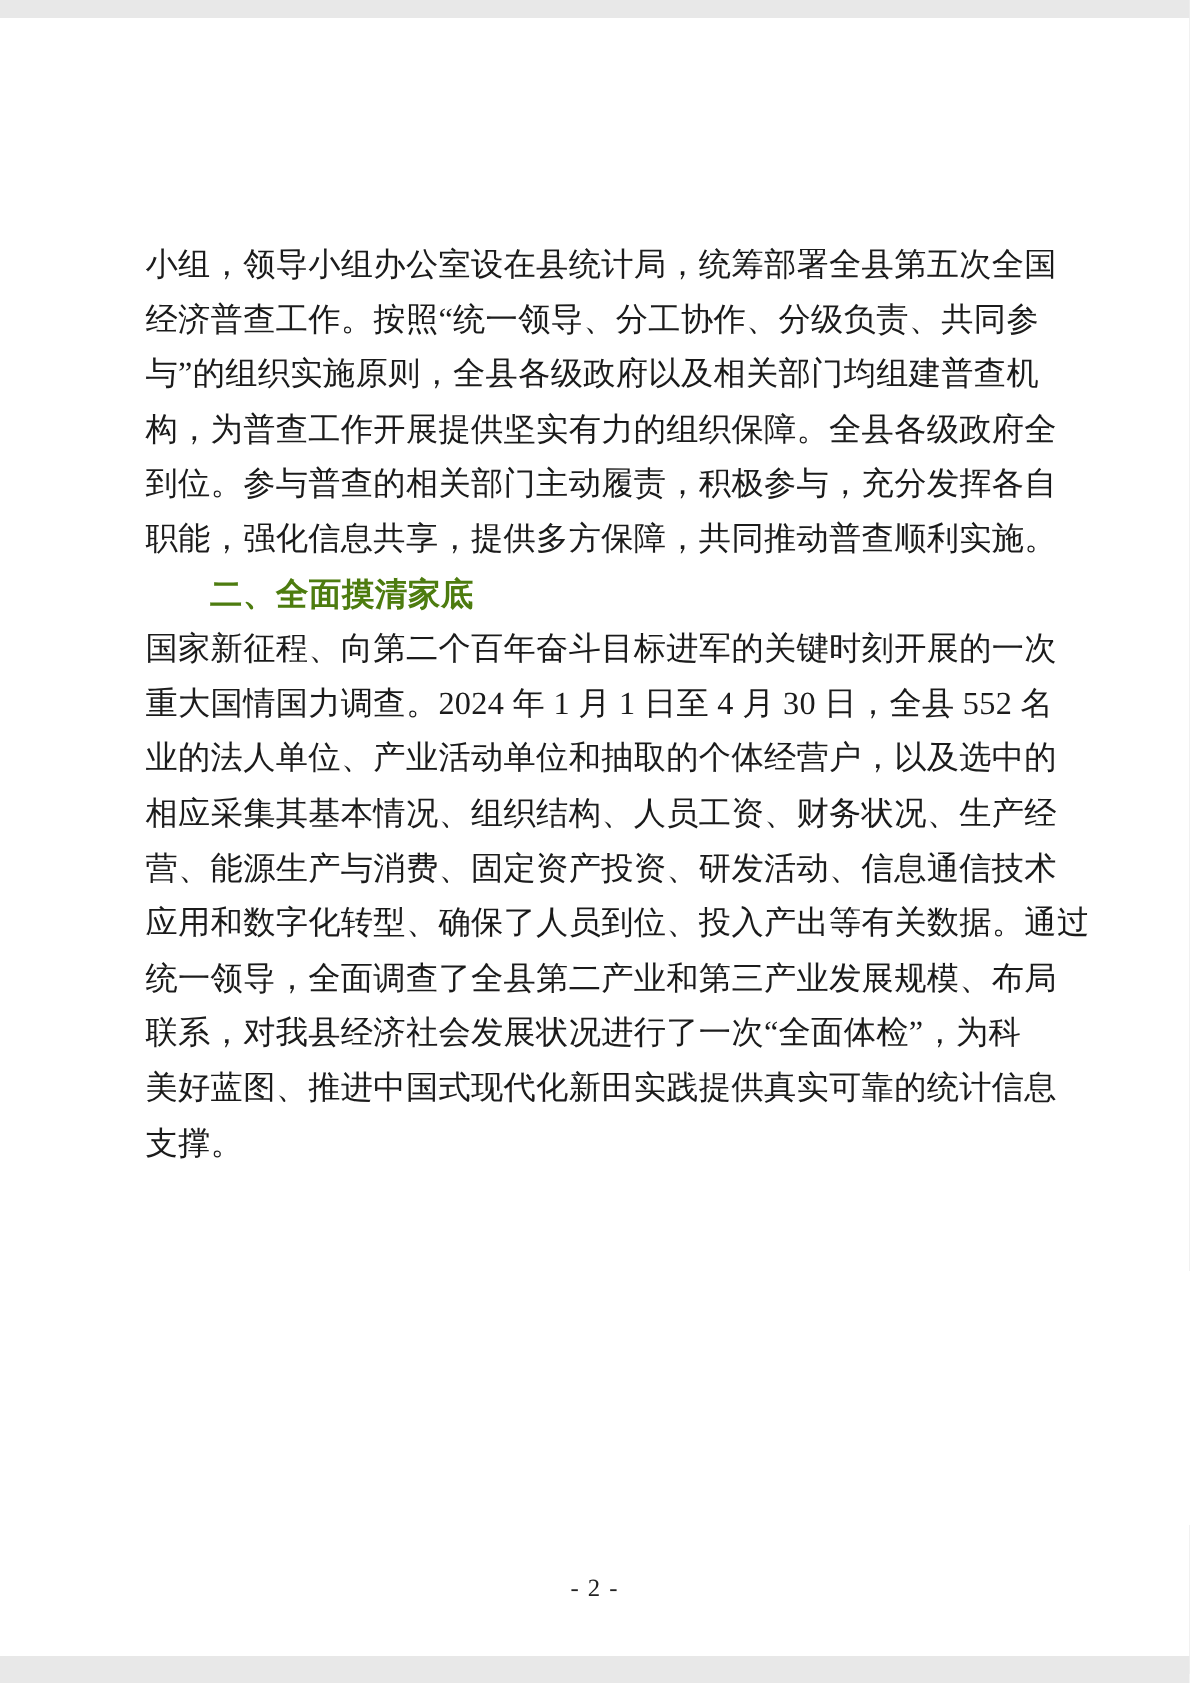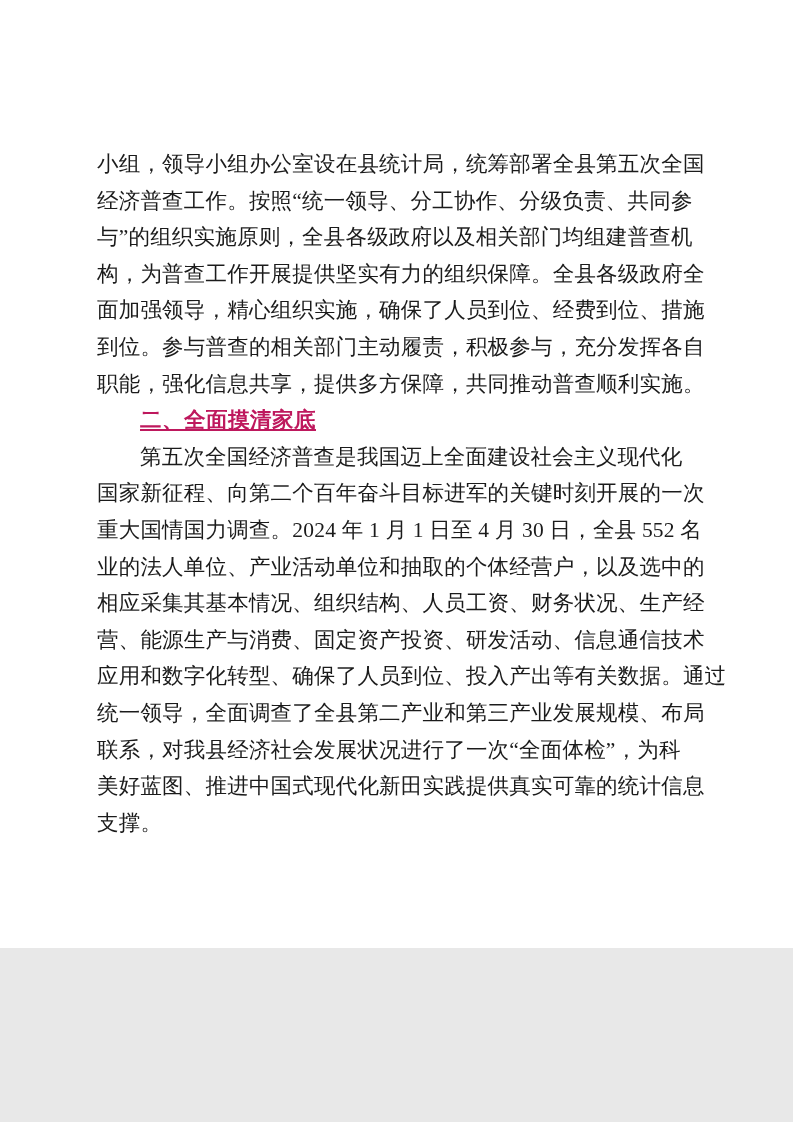--- a/index.html
+++ b/index.html
@@ -4,24 +4,24 @@
 <style>
   html, body {
     margin: 0;
     padding: 0;
     background: #e8e8e8;
     font-family: "Liberation Serif", "DejaVu Serif", serif;
   }
   .page {
     position: relative;
     width: 793px;
-    height: 948px;
+    height: 1092px;
     background: #ffffff;
     overflow: hidden;
-    margin: 0 auto;
+    margin: 12px auto;
   }
   .content {
     position: absolute;
     left: 97px;
     top: 146px;
     width: 608px;
     color: #1b1b1b;
   }
   .block { margin: 0; padding: 0; }
   .line {
@@ -30,22 +30,21 @@
     height: 36.6px;
     white-space: nowrap;
     letter-spacing: 0.2px;
     font-family: "Liberation Serif", "DejaVu Serif", serif;
   }
   .line.indent { text-indent: 43px; }
   .line.heading {
     font-family: "Liberation Sans", "DejaVu Sans", sans-serif;
     font-weight: 700;
     letter-spacing: 0.5px;
-    color: #be185d;
-    text-decoration: underline;
+    color: #4d7c0f;
   }
   .footer {
     position: absolute;
     top: 1037px;
     left: 0;
     width: 100%;
     text-align: center;
     font-size: 16.5px;
     letter-spacing: 1px;
     color: #222;
@@ -55,29 +54,27 @@
 </head>
 <body>
 
 <div class="page">
   <div class="content">
       <div class="block">
         <div class="line">小组，领导小组办公室设在县统计局，统筹部署全县第五次全国</div>
         <div class="line">经济普查工作。按照“统一领导、分工协作、分级负责、共同参</div>
         <div class="line">与”的组织实施原则，全县各级政府以及相关部门均组建普查机</div>
         <div class="line">构，为普查工作开展提供坚实有力的组织保障。全县各级政府全</div>
-        <div class="line">面加强领导，精心组织实施，确保了人员到位、经费到位、措施</div>
         <div class="line">到位。参与普查的相关部门主动履责，积极参与，充分发挥各自</div>
         <div class="line">职能，强化信息共享，提供多方保障，共同推动普查顺利实施。</div>
       </div>
       <div class="block">
         <div class="line heading indent">二、全面摸清家底</div>
       </div>
       <div class="block">
-        <div class="line indent">第五次全国经济普查是我国迈上全面建设社会主义现代化</div>
         <div class="line">国家新征程、向第二个百年奋斗目标进军的关键时刻开展的一次</div>
         <div class="line">重大国情国力调查。2024 年 1 月 1 日至 4 月 30 日，全县 552 名</div>
         <div class="line">业的法人单位、产业活动单位和抽取的个体经营户，以及选中的</div>
         <div class="line">相应采集其基本情况、组织结构、人员工资、财务状况、生产经</div>
         <div class="line">营、能源生产与消费、固定资产投资、研发活动、信息通信技术</div>
         <div class="line">应用和数字化转型、确保了人员到位、投入产出等有关数据。通过</div>
         <div class="line">统一领导，全面调查了全县第二产业和第三产业发展规模、布局</div>
         <div class="line">联系，对我县经济社会发展状况进行了一次“全面体检”，为科</div>
         <div class="line">美好蓝图、推进中国式现代化新田实践提供真实可靠的统计信息</div>
         <div class="line">支撑。</div>

